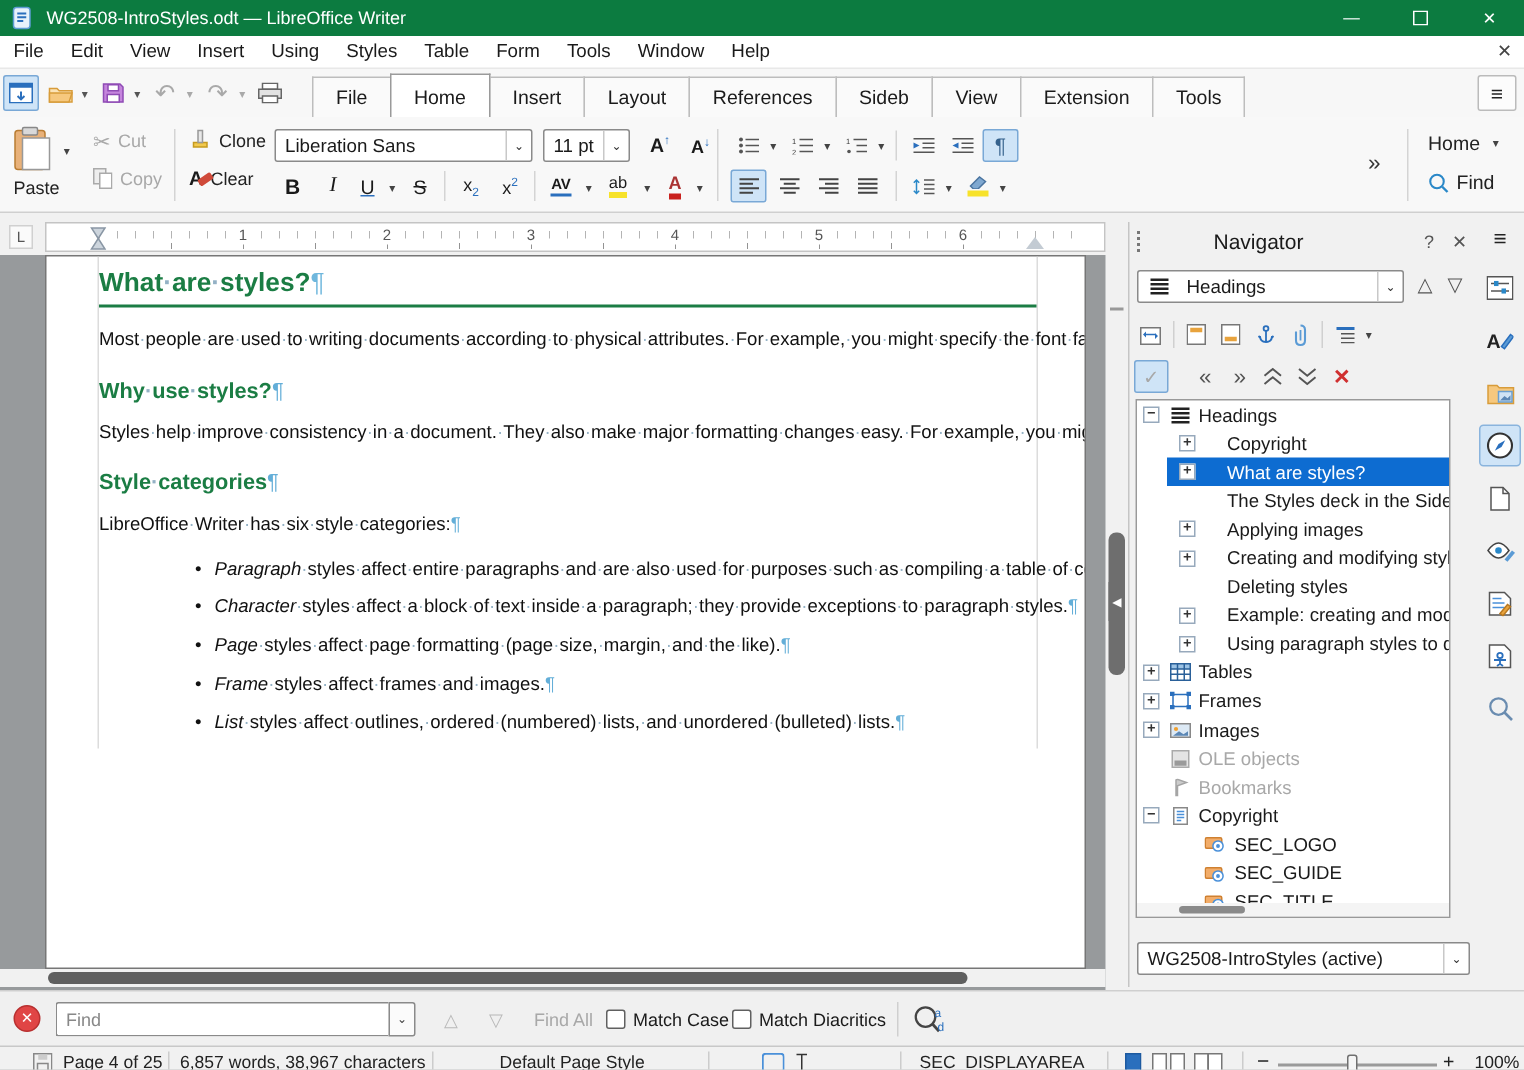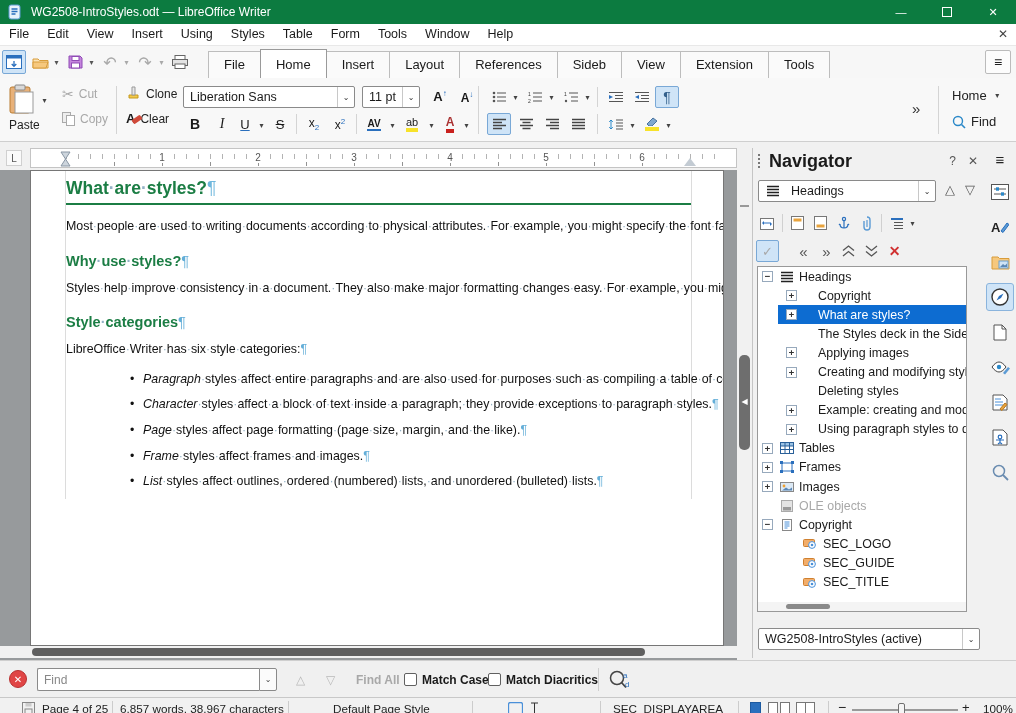--- a/index.html
+++ b/index.html
@@ -76,21 +76,21 @@
   .hthumb { position:absolute; left:32px; top:2px; width:613px; height:8px; background:#5f5f5f; border-radius:4px; }
   .vscroll { position:absolute; right:0; top:0; width:15px; height:490px; background:#f1f1f1; }
   .vsplit { position:absolute; left:3px; top:35px; width:9px; height:2px; background:#999; }
   .vthumb { position:absolute; left:2px; top:185px; width:11px; height:95px; background:#6e6e6e; border-radius:5px; }
   .collapse { position:absolute; left:2px; top:218px; width:11px; height:26px; background:#6e6e6e; color:#fff; font-size:8px; display:flex; align-items:center; justify-content:center; }
 
   
   .navigator { position:absolute; left:752px; top:148px; width:232px; height:510px; background:#f1f1f1; border-left:1px solid #c5c5c5; }
   .nav-hd { position:absolute; left:0; top:0; width:100%; height:26px; display:flex; align-items:center; }
   .dragdots { width:5px; height:14px; margin:0 6px 0 5px; border-left:2px dotted #777; }
-  .nav-title { font-weight:bold; font-size:18px; }
+  .nav-title { font-weight:normal; font-size:14px;margin-left:40px; }
   .nav-hbtns { position:absolute; right:6px; display:flex; gap:12px; color:#555; font-size:12px; }
   .nav-mode { position:absolute; left:5px; top:32px; width:178px; }
   .updown { position:absolute; top:34px; font-size:13px; color:#555; }
   .nav-tb { position:absolute; left:3px; display:flex; align-items:center; }
   .nav-tb .ib { width:23px; }
   .nsep { width:1px; height:18px; background:#d0d0d0; margin:0 3px; }
   .tree { position:absolute; left:4px; top:118px; width:210px; height:346px; background:#fff; border:1px solid #999; overflow:hidden; }
   .trow { height:19.1px; display:flex; align-items:center; font-size:12.4px; white-space:nowrap; position:relative; }
   .trow.sel { background:linear-gradient(to right, transparent 20px, var(--selection,#0d6cd1) 20px); color:#fff; }
   .trow.dis { color:#a3a3a3; }
@@ -108,21 +108,21 @@
   .tsbtn { width:28px; height:28px; margin-bottom:7px; display:flex; align-items:center; justify-content:center; border-radius:3px; }
   .tsbtn.active { background:#cfe4f7; border:1px solid #8ab4dd; }
 
   
   .findbar { position:absolute; left:0; top:660px; width:100%; height:37px; background:#f0f0f0; border-top:1px solid #cfcfcf; }
   .fclose { position:absolute; left:9px; top:9px; width:18px; height:18px; border-radius:50%; background:#e04545; border:1px solid #b83030; color:#fff; font-size:10px; display:flex; align-items:center; justify-content:center; }
   .finput { position:absolute; left:37px; top:7px; width:222px; height:23px; border:1px solid #8a8a8a; border-right:none; border-radius:2px 0 0 2px; padding:0 6px; font-size:12px; font-family:"Liberation Sans",sans-serif; background:#fff; }
   .finput::placeholder { color:#888; }
   .fcombo-btn { position:absolute; left:259px; top:7px; width:18px; height:23px; border:1px solid #8a8a8a; border-radius:0 2px 2px 0; background:#fbfbfb; display:flex; align-items:center; justify-content:center; font-size:8px; color:#444; }
   .ftri { position:absolute; top:12px; font-size:12px; color:#b9b9b9; }
-  .flbl { position:absolute; top:12px; font-size:12px;font-weight:bold; }
+  .flbl { position:absolute; top:12px; font-size:12px; }
   .fcheck { position:absolute; top:12px; width:13px; height:13px; border:1px solid #606060; background:#fff; border-radius:2px; }
   .fsep { position:absolute; left:598px; top:7px; width:1px; height:23px; background:#cfcfcf; }
 
   
   .statusbar { position:absolute; left:0; top:697px; width:100%; height:22px; background:#f1f1f1; border-top:1px solid #c8c8c8; font-size:11.7px; color:#222; }
   .sbt { position:absolute; top:4px; white-space:nowrap; }
   .sbsep { position:absolute; top:3px; width:1px; height:16px; background:#ccc; }
   .sb-ic { position:absolute; top:4px; }
   .zoomtrack { position:absolute; left:852px; top:11px; width:106px; height:2px; background:#9a9a9a; }
   .zoomthumb { position:absolute; left:898px; top:5px; width:7px; height:14px; background:#f5f5f5; border:1px solid #707070; border-radius:2px; }
@@ -634,20 +634,30 @@
         <div class="trow dis">
           <span style="width: 4px; flex: 0 0 auto;"></span>
           <span class="exp none"></span>
           <span class="tico">
             <svg width="14" height="12">
               <rect x="1.5" y="0.5" width="11" height="11" fill="#e4e4e4" stroke="#aaa"></rect>
               <rect x="3" y="7" width="8" height="3.5" fill="#9a9a9a"></rect>
             </svg>
           </span>
           <span>OLE objects</span>
+        </div>
+        <div class="trow dis">
+          <span style="width: 4px; flex: 0 0 auto;"></span>
+          <span class="exp none"></span>
+          <span class="tico">
+            <svg width="14" height="12">
+              <path d="M4 11.5V1l1-0.5 6 2.2-6 2.2V11.5z" fill="#cccccc" stroke="#a5a5a5"></path>
+            </svg>
+          </span>
+          <span>Bookmarks</span>
         </div>
         <div class="trow">
           <span style="width: 4px; flex: 0 0 auto;"></span>
           <span class="exp">−</span>
           <span class="tico">
             <svg width="14" height="12">
               <rect x="2.5" y="0.5" width="9" height="11" fill="#fff" stroke="#888"></rect>
               <path d="M4.5 3h5M4.5 5h5M4.5 7h5M4.5 9h3" stroke="#4a90d9"></path>
             </svg>
           </span>

